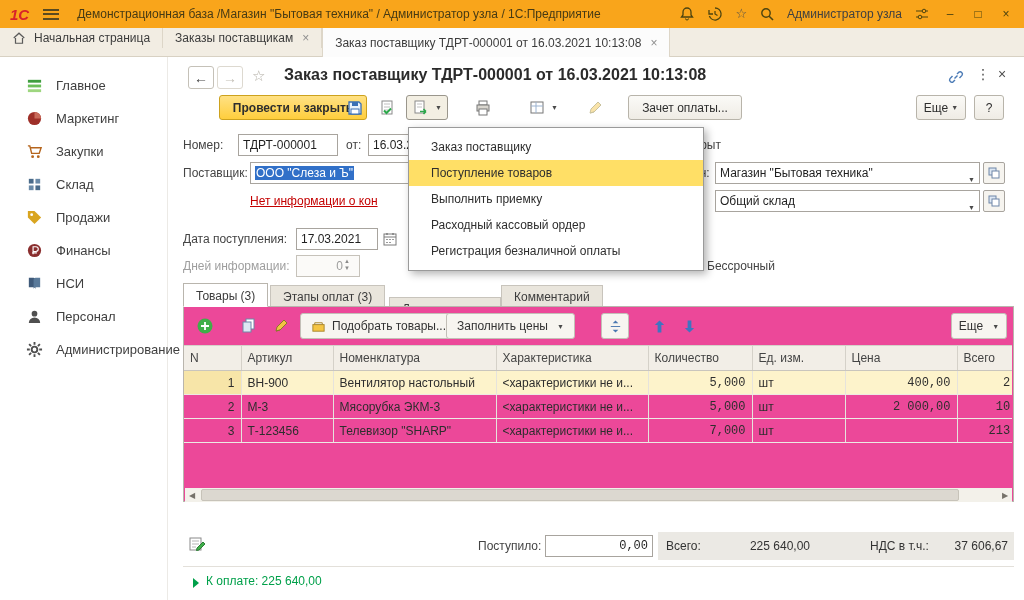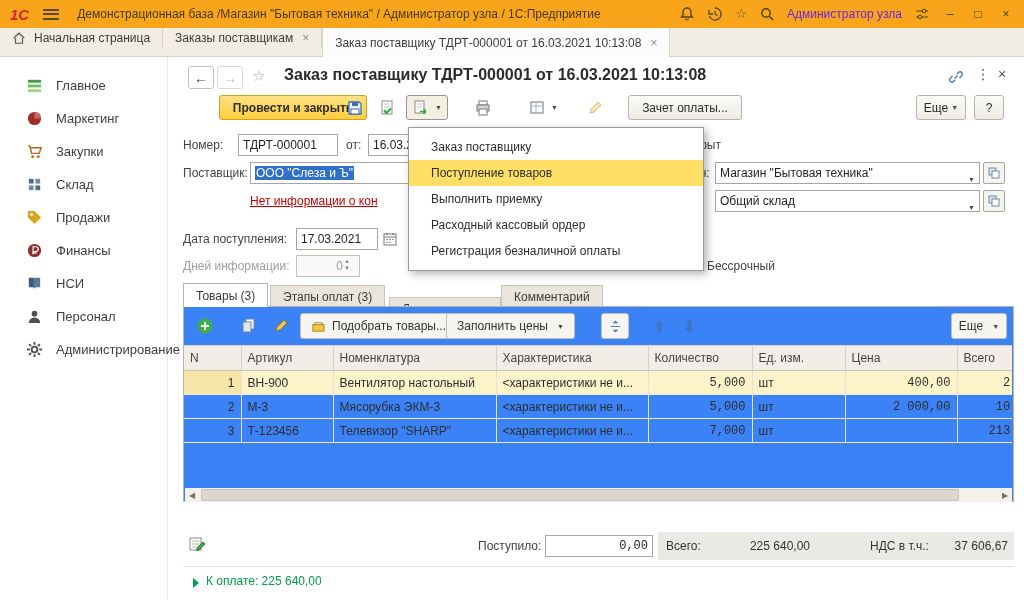--- a/index.html
+++ b/index.html
@@ -9,21 +9,21 @@
 
   
   #topbar { position:absolute; left:0; top:0; width:1024px; height:28px; background:#f9a51b; display:flex; align-items:center; }
   #logo { margin-left:10px; font-weight:bold; font-style:italic; font-size:15px; color:#d8232a; }
   #burger { margin-left:14px; width:16px; height:11px; display:flex; flex-direction:column; justify-content:space-between; cursor:pointer; }
   #burger i { height:2px; background:#5a4a20; }
   #apptitle { margin-left:18px; color:#463a14; font-size:12px; white-space:nowrap; }
   #topright { margin-left:auto; display:flex; align-items:center; gap:12px; padding-right:10px; }
   #topright svg { display:block; }
   .tb-glyph { font-size:13px; color:#4d4d4d; line-height:16px; }
-  #topuser { color:#6d28d9; }
+  #topuser { color:#404040; }
   .winbtn { font-size:12px; color:#4d4410; width:16px; text-align:center; cursor:pointer; }
 
   
   #tabbar { position:absolute; left:0; top:28px; width:1024px; height:29px; background:#f2ede3; display:flex; }
   #tabline { position:absolute; left:0; top:56px; width:1024px; height:1px; background:#d8d1c3; z-index:0; }
   .tab { position:relative; z-index:1; display:flex; align-items:center; height:20px; padding:0 12px; border-right:1px solid #ddd6c8; color:#3c3c3c; white-space:nowrap; cursor:pointer; }
   .tab.active { z-index:2; height:29px; background:#fcfcfc; border-left:1px solid #ddd6c8; }
   .tab .hicon { margin-right:8px; display:flex; }
   .tclose { margin-left:9px; color:#8f8f8f; font-size:12px; }
 
@@ -61,21 +61,21 @@
   #spin span { font-size:6px; line-height:6px; color:#8a8a8a; }
 
   
   #ctxmenu { position:absolute; left:408px; top:127px; width:296px; background:#fff; border:1px solid #9a9a9a; box-shadow:3px 3px 8px rgba(0,0,0,.3); padding:6px 0; z-index:60; }
   .mi { height:26px; line-height:26px; padding-left:22px; font-size:12px; color:#2e2e2e; white-space:nowrap; cursor:pointer; }
   .mi.hl { background:#ffdf66; }
 
   
   .ftab { position:absolute; height:22px; line-height:22px; top:285px; padding:0 12px; background:#e9e5dc; border:1px solid #c8c4bc; border-bottom:none; color:#3c3c3c; cursor:pointer; white-space:nowrap; }
   .ftab.active { top:283px; height:24px; line-height:24px; background:#fff; border:1px solid #b9b5ad; border-bottom:1px solid #fff; z-index:3; }
-  #panel { position:absolute; left:183px; top:306px; width:831px; height:196px; border:1px solid #b9b5ad; background:#3b82f6; z-index:1; }
+  #panel { position:absolute; left:183px; top:306px; width:831px; height:196px; border:1px solid #b9b5ad; background:#ec4899; z-index:1; }
   .gbtn { position:absolute; top:6px; height:26px; border:1px solid #c3bfb7; border-radius:3px; background:#f7f5f0; display:flex; align-items:center; justify-content:center; gap:6px; font-size:12px; color:#333; padding:0 10px; white-space:nowrap; cursor:pointer; }
   .gibtn { position:absolute; top:6px; width:26px; height:26px; display:flex; align-items:center; justify-content:center; cursor:pointer; border-radius:3px; }
 
   #gridwrap { position:absolute; left:0; top:38px; width:828px; overflow:hidden; }
   table.grid { border-collapse:collapse; table-layout:fixed; width:883px; font-size:12px; }
   .grid th { height:25px; background:#f2eee7; border-top:1px solid #d5d1c9; border-right:1px solid #d5d1c9; border-bottom:1px solid #c9c5bd; font-weight:normal; text-align:left; padding:0 6px; color:#444; white-space:nowrap; overflow:hidden; cursor:pointer; }
   .grid td { height:24px; border-right:1px solid #e6e3dc; border-bottom:1px solid #edeae4; padding:0 6px; white-space:nowrap; overflow:hidden; color:#2e2e2e; cursor:default; }
   .grid tr.sel td { background:#fdf3cb; }
   .grid tr.sel td.ncell { background:#f7e5a8; }
   .ncell { text-align:right; padding-right:8px; }

